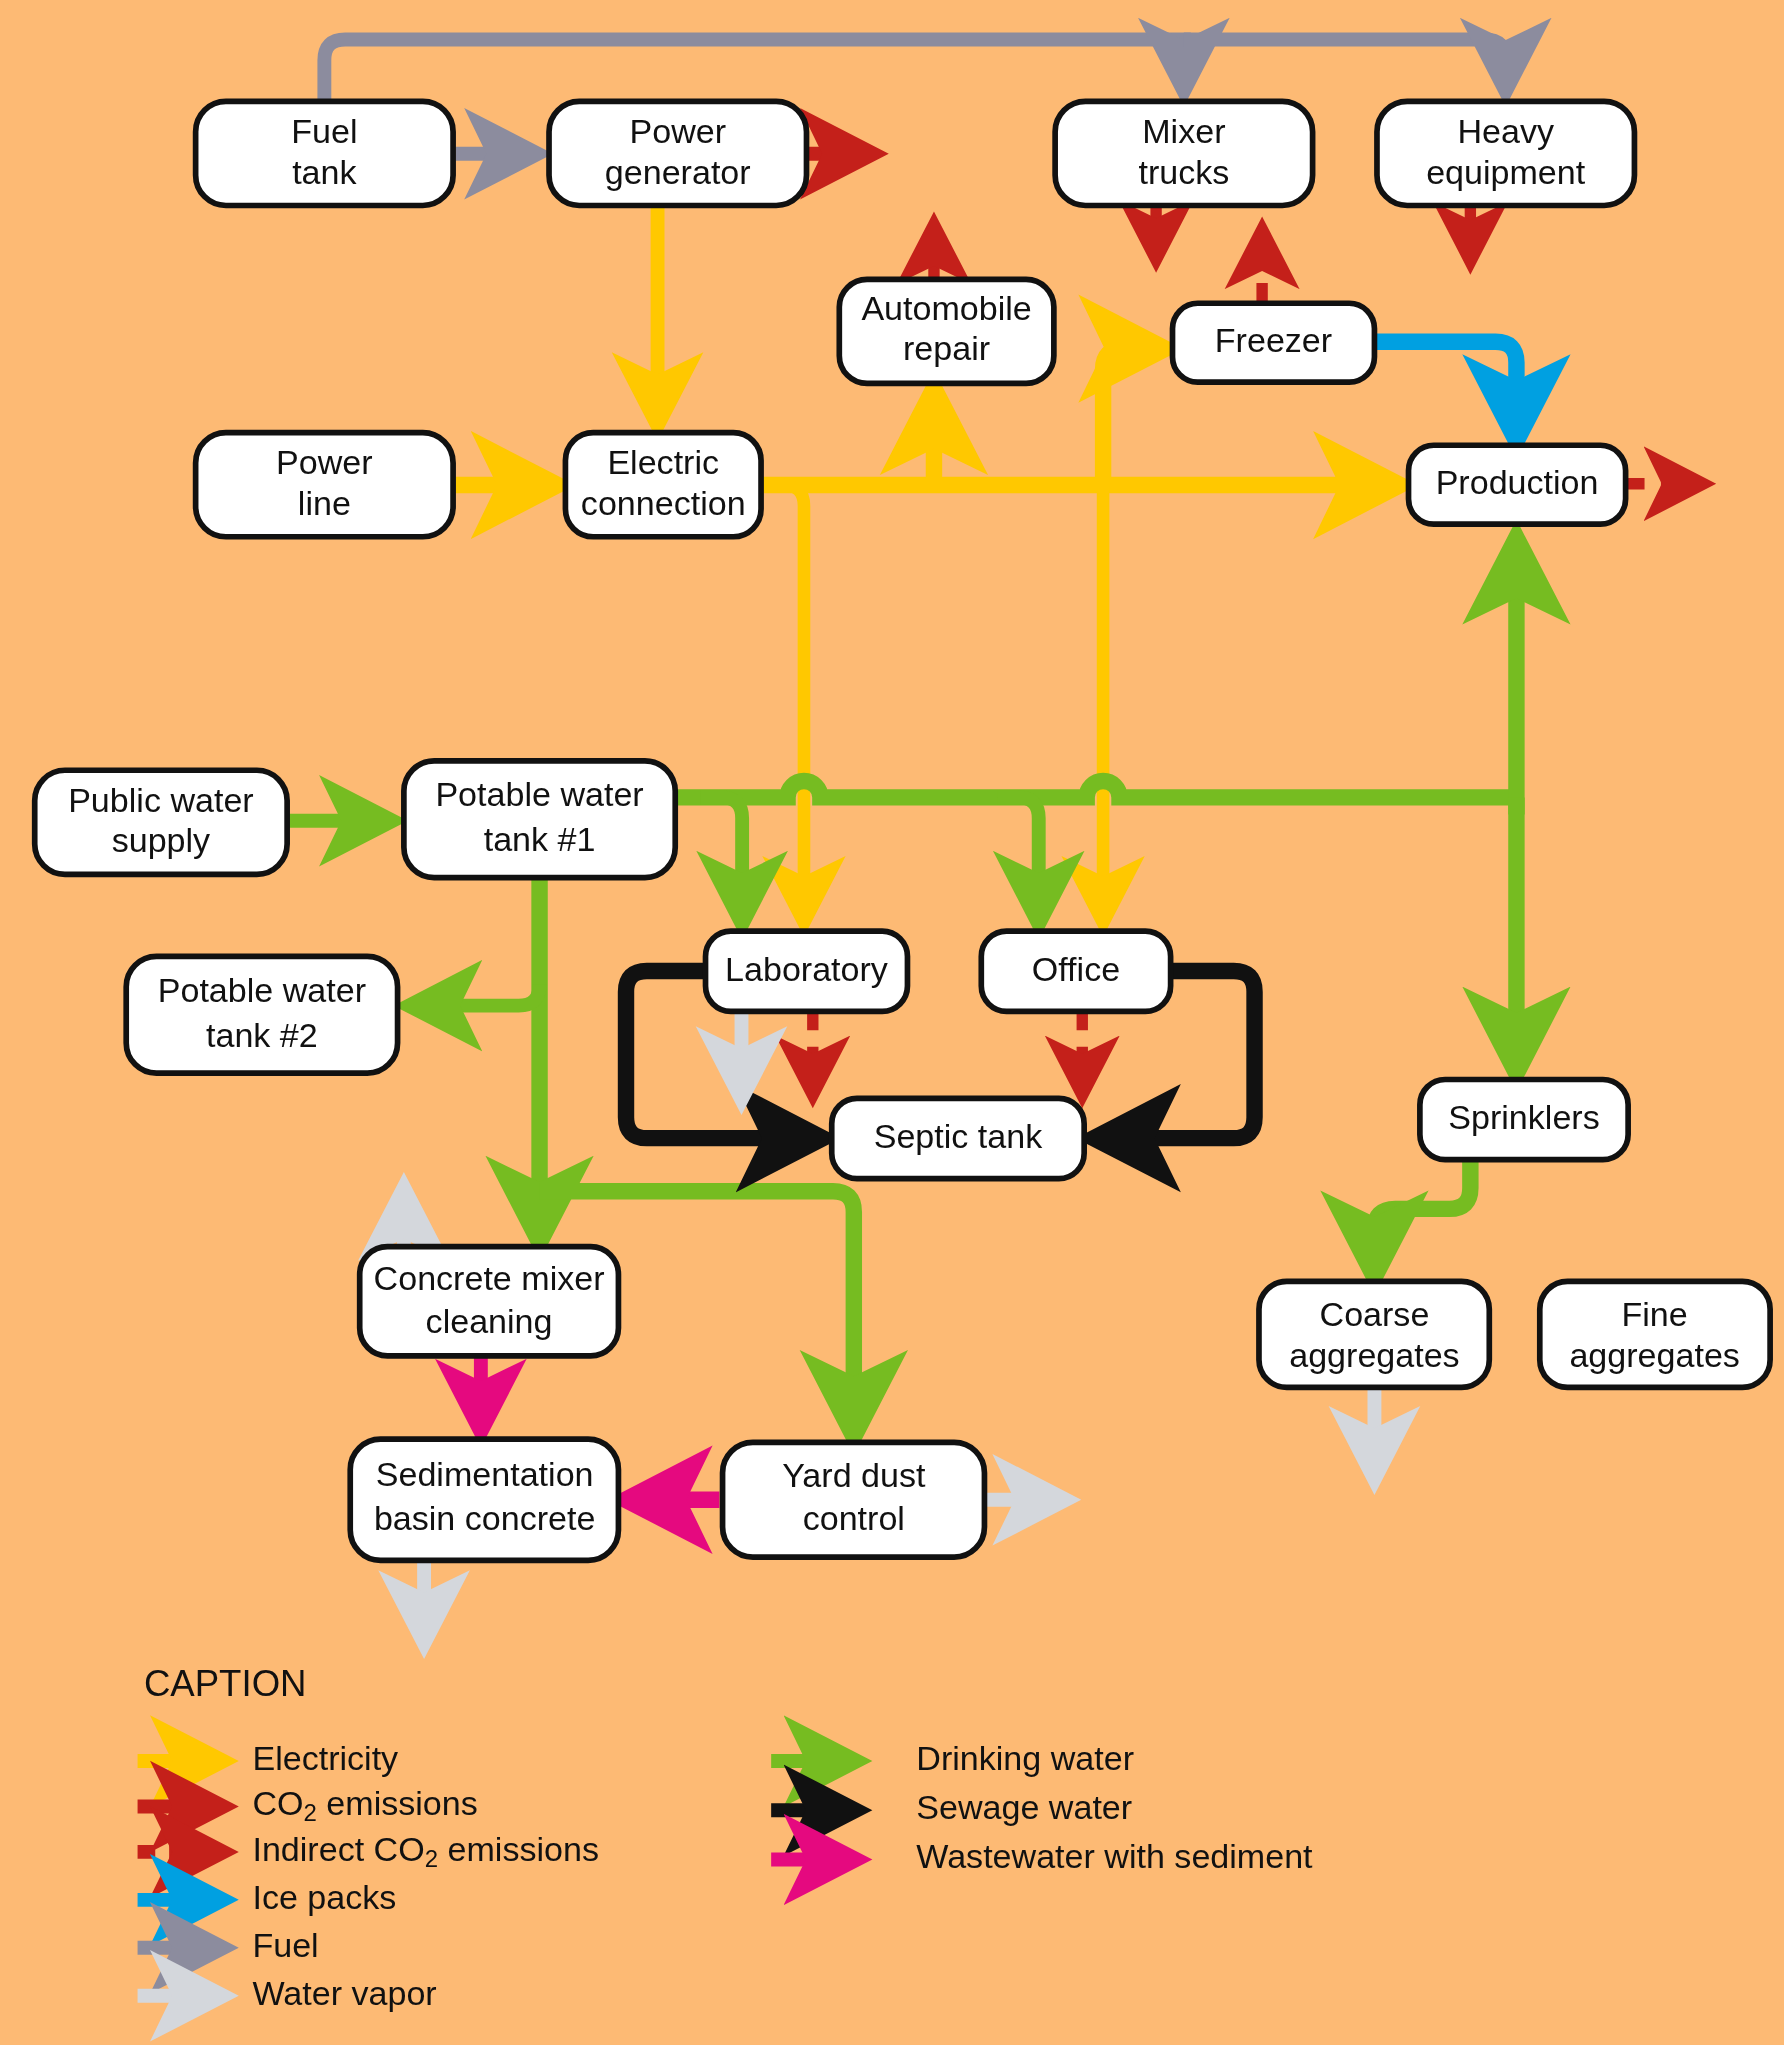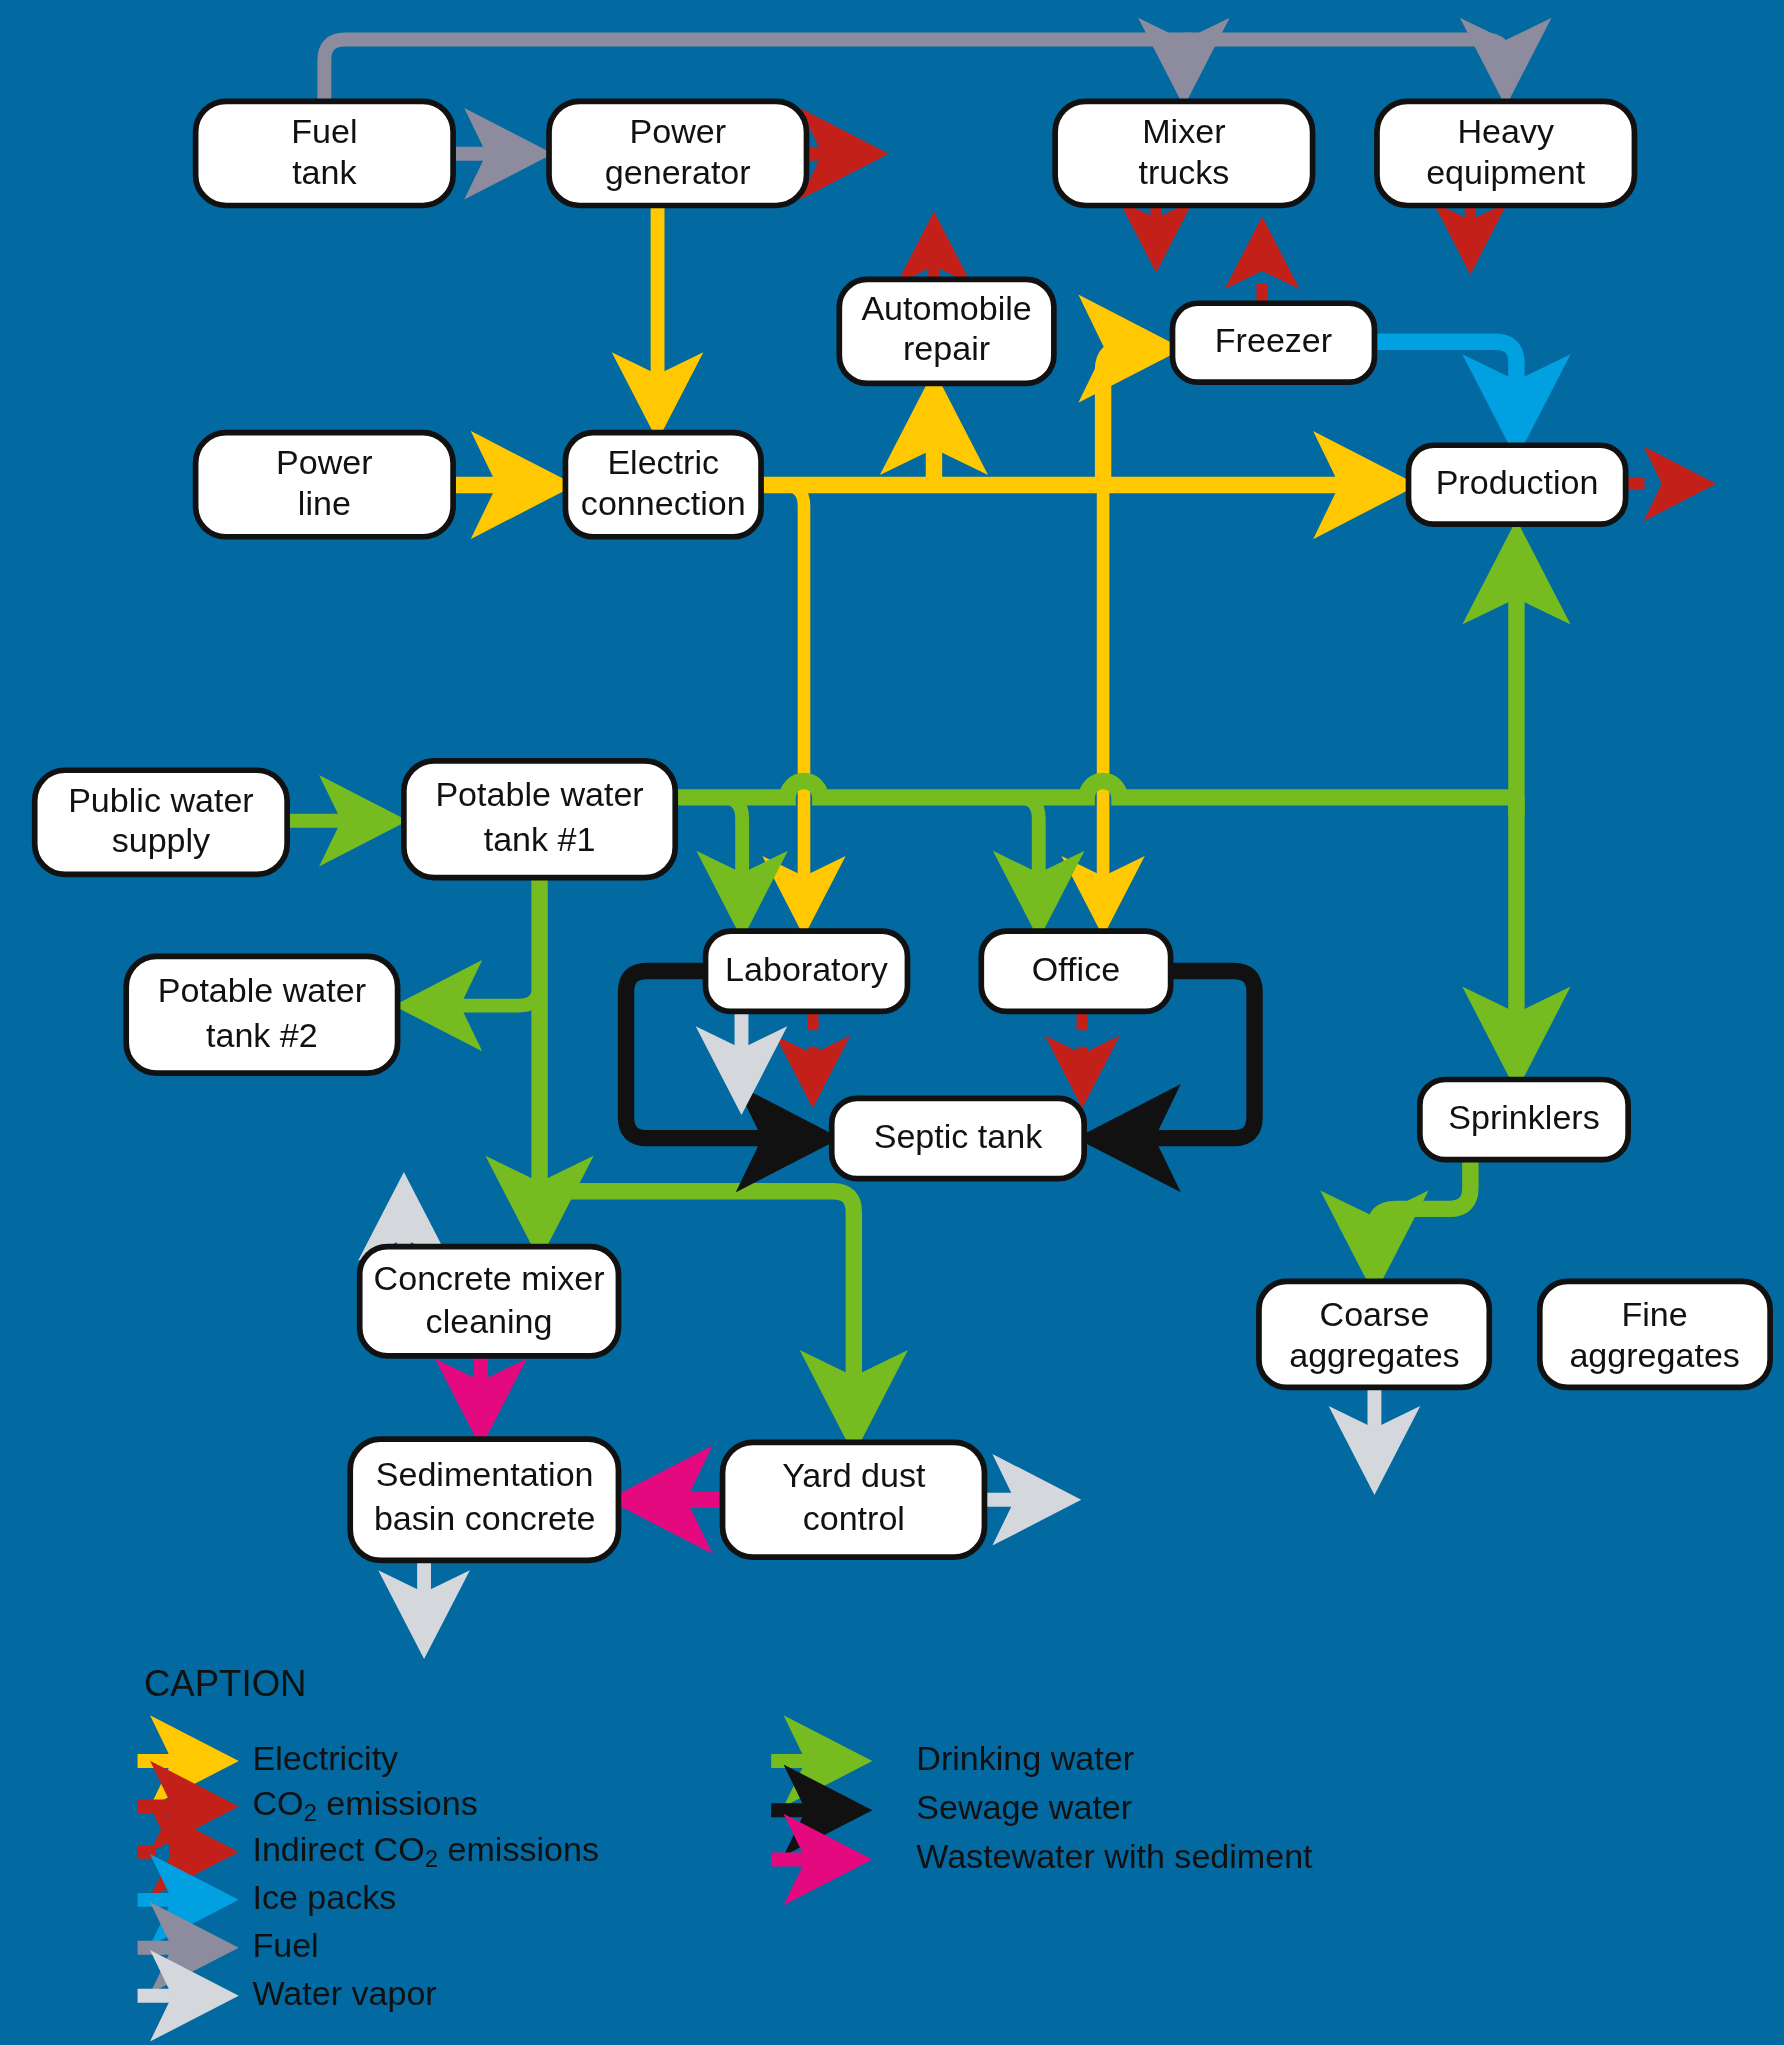--- a/index.html
+++ b/index.html
@@ -1,17 +1,17 @@
 <!DOCTYPE html>
 <html style="font-size:10px"><head>
 <meta charset="utf-8">
 <style>
   html,body{margin:0;padding:0;background:#ffffff;}
   body{font-family:"Liberation Sans", sans-serif;}
-  #page{position:relative;width:1784px;height:2046px;background:#0369a1;overflow:hidden;}
+  #page{position:relative;width:1784px;height:2046px;background:#fdba74;overflow:hidden;}
   svg{position:absolute;left:0;top:0;width:1784px;height:2046px;}
   .nodeLabel{font-family:"Liberation Sans", sans-serif;font-size:54px;fill:#111;text-anchor:middle;dominant-baseline:middle;}
   .legendLabel{font-family:"Liberation Sans", sans-serif;font-size:54px;fill:#111;dominant-baseline:middle;}
   .captionTitle{font-family:"Liberation Sans", sans-serif;font-size:58px;fill:#111;dominant-baseline:middle;}
   .sub{font-size:38px;}
   .boxShape{fill:#ffffff;stroke:#111111;stroke-width:9;}
 </style>
 </head>
 <body>
 

